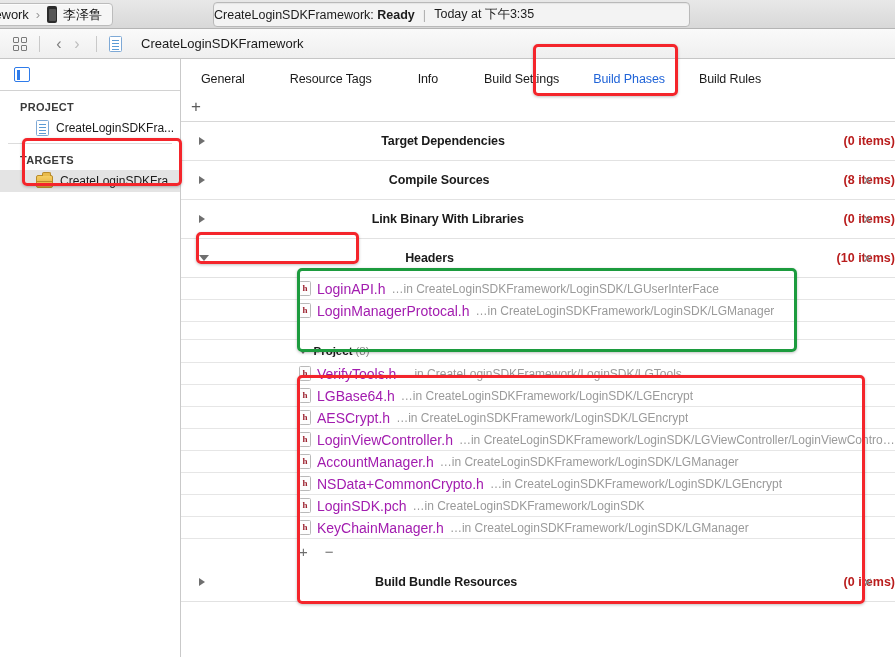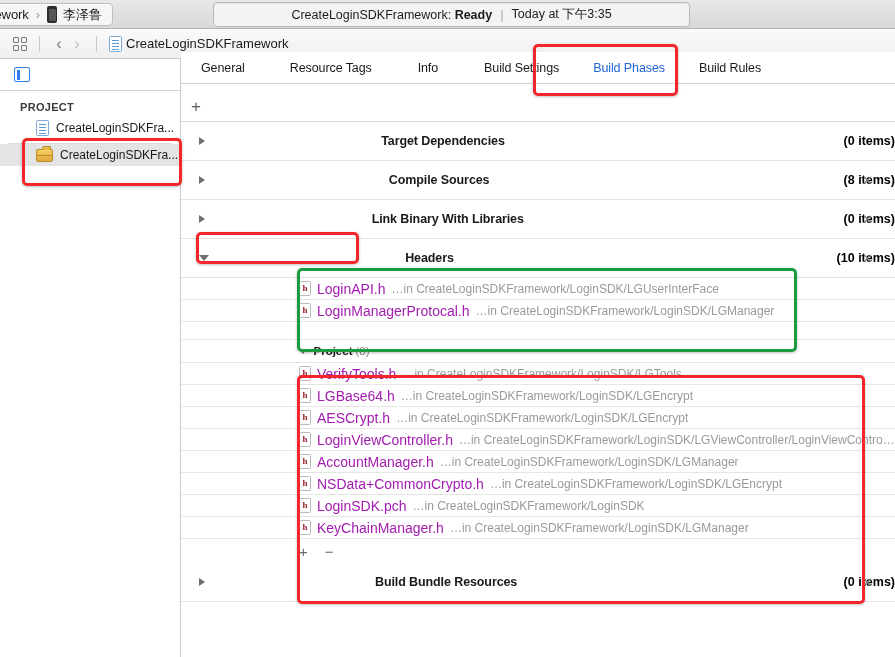--- a/index.html
+++ b/index.html
@@ -33,21 +33,21 @@
   }
   .device-glyph::before{
     content:""; position:absolute; left:1.5px; top:2.5px; width:7px; height:12px;
     background:#565656; border-radius:1px;
   }
   .device-label { font-size:13px; color:#111; }
 
   .status-box {
     position:absolute; left:213px; top:2px; width:477px; height:25px;
     background:#f3f3f3; border:1px solid #b9b9b9; border-radius:4px;
-    display:flex; align-items:center; justify-content:center; gap:8px;
+    display:flex; align-items:center; gap:8px;
     box-shadow: 0 1px 1px rgba(0,0,0,.06) inset;
   }
   .status-text { font-size:12.5px; color:#1c1c1c; }
   .status-text b { font-weight:bold; }
   .status-sep { color:#b0b0b0; font-size:13px; }
 
   
   .jumpbar {
     position:absolute; left:0; top:29px; width:895px; height:30px;
     background:linear-gradient(#fafafa,#efefef);
@@ -61,25 +61,25 @@
   .jb-arrow { font-size:16px; color:#7e7e7e; width:18px; text-align:center; }
   .jb-arrow.dim { color:#bdbdbd; }
   .jb-fileicon {
     width:13px; height:16px; margin-left:2px; position:relative; flex:none;
     background:#ffffff; border:1px solid #7ea9d6; border-radius:1.5px;
   }
   .jb-fileicon::after {
     content:""; position:absolute; left:2px; top:3px; right:2px; height:1.2px;
     background:#5b9bd5; box-shadow:0 3px 0 #5b9bd5, 0 6px 0 #5b9bd5, 0 9px 0 #5b9bd5;
   }
-  .jb-title { font-size:13px; color:#1a1a1a; margin-left:4px; }
+  .jb-title { font-size:13px; color:#1a1a1a; margin-left:19px; }
 
   
   .tabbar {
-    position:absolute; left:181px; top:52px; width:714px; height:32px;
+    position:absolute; left:181px; top:63px; width:714px; height:32px;
     background:#ffffff; border-bottom:1px solid #d2d2d2;
     display:flex; align-items:center;
   }
   .tab {
     font-size:12.5px; color:#1a1a1a; padding:0 6px; height:32px;
     display:flex; align-items:center; white-space:nowrap; letter-spacing:-.1px;
   }
   .tab.active { color:#2064d8; }
 
   
@@ -161,21 +161,21 @@
   .tri {
     width:0; height:0; flex:none; margin-right:9px;
     border-left:6px solid #6f6f6f; border-top:4.5px solid transparent;
     border-bottom:4.5px solid transparent;
   }
   .tri.open {
     border-left:5px solid transparent; border-right:5px solid transparent;
     border-top:6.5px solid #6f6f6f; border-bottom:none; margin-right:7px;
   }
   .phase-label { font-size:12.5px; font-weight:bold; color:#1a1a1a; letter-spacing:-.1px; }
-  .phase-count { font-size:12.5px; font-weight:bold; color:#000000; }
+  .phase-count { font-size:12.5px; font-weight:bold; color:#b91c1c; }
   .xbtn {
     position:absolute; right:22px; top:50%; transform:translateY(-50%);
     font-size:13px; color:#8c8c8c; line-height:1;
   }
 
   
   .hdr-body { position:relative; padding-left:0; }
   .subgroup-row {
     display:flex; align-items:center; height:23px; padding-left:118px;
     border-bottom:1px solid #e6e6e6;
@@ -255,20 +255,21 @@
   <div class="sidebar">
     <div class="side-toggle-row">
       <span class="panel-icon"></span>
     </div>
     <div class="side-group-title">PROJECT</div>
     <div class="side-row">
       <span class="proj-icon"></span>
       <span>CreateLoginSDKFra...</span>
     </div>
     <div class="side-sep"></div>
+    <div class="side-group-title">TARGETS</div>
     <div class="side-row sel">
       <span class="target-icon"></span>
       <span>CreateLoginSDKFra...</span>
     </div>
   </div>
 
   <div class="tabbar">
     <div style="width:14px"></div>
     <div class="tab">General</div>
     <div style="width:33px"></div>

